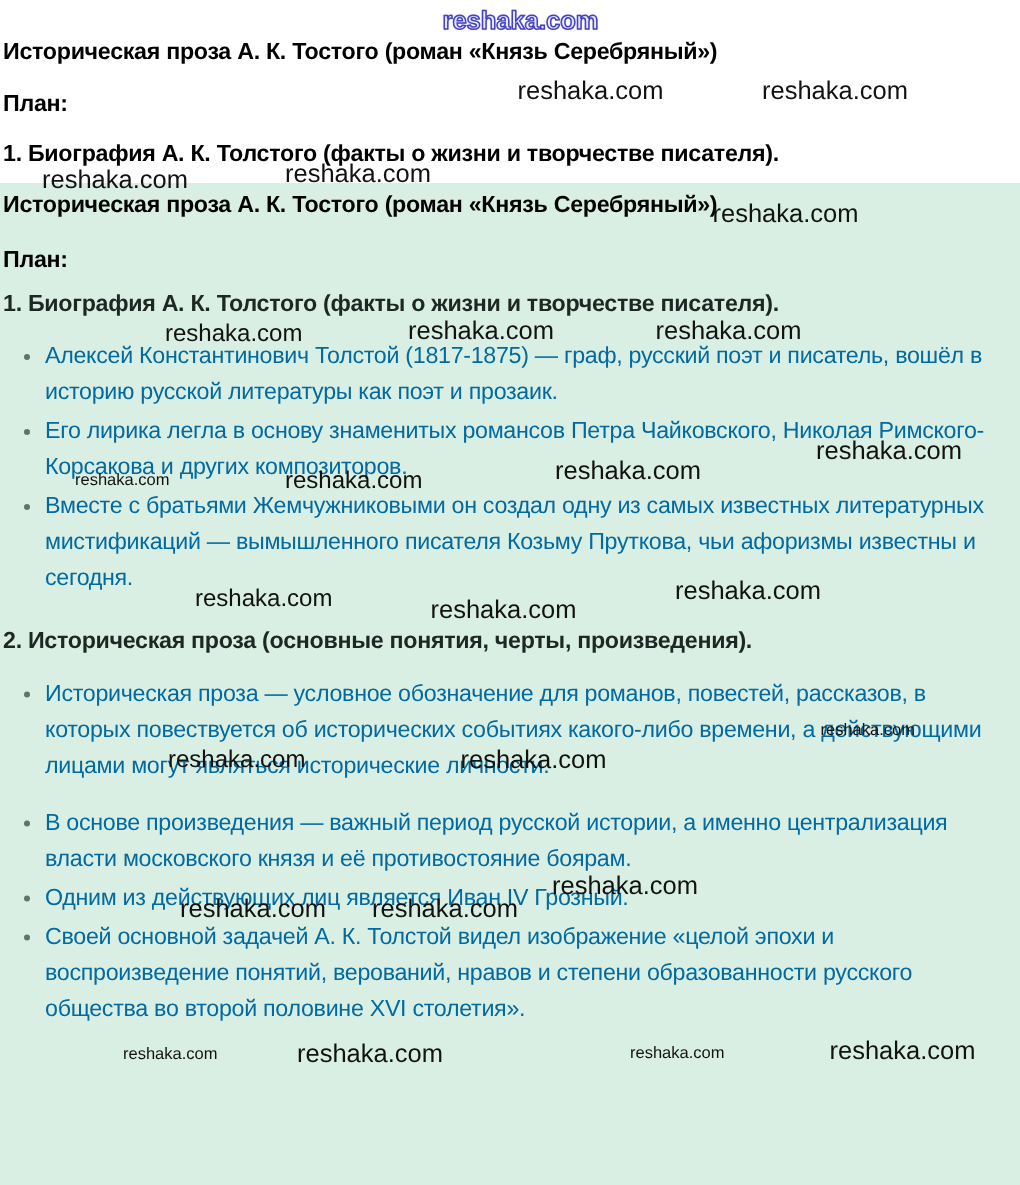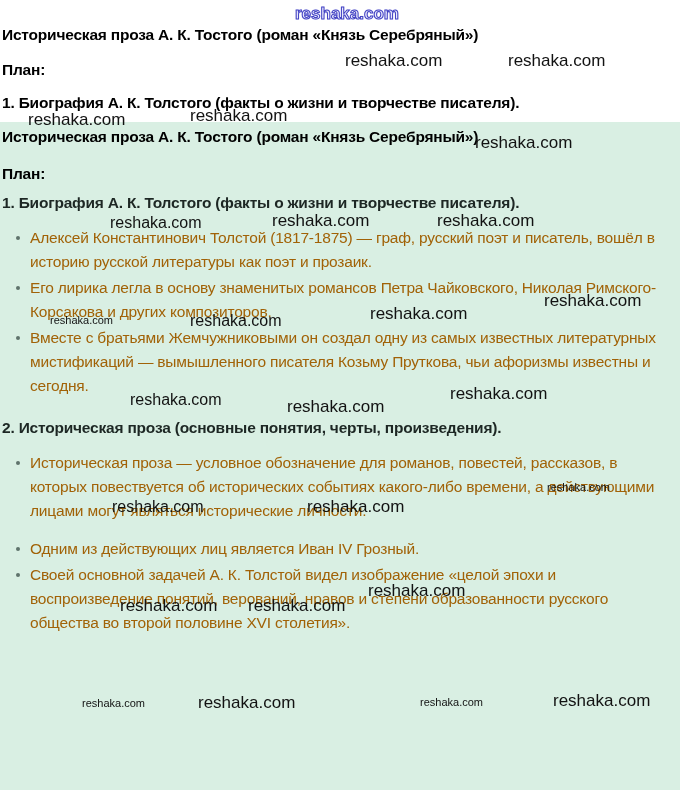--- a/index.html
+++ b/index.html
@@ -24,21 +24,21 @@
   }
   .sheet .plan { margin-top:19px; }
   .sec-h { margin:0; font-size:15.5px; font-weight:700; line-height:18px;
            letter-spacing:-0.2px; color:#1d2724; }
   #sec1 .sec-h { margin-top:11px; }
   #sec2 .sec-h { margin-top:21px; }
   #sec3 .sec-h { margin-top:5px; }
   ul.bullets { list-style:none; margin:14px 0 0 0; padding:0 6px 0 28px; }
   ul.bullets li {
     position:relative; font-size:15.5px; line-height:24px;
-    letter-spacing:-0.2px; color:#a16207;
+    letter-spacing:-0.2px; color:#0369a1;
   }
   ul.bullets li + li { margin-top:2px; }
   ul.bullets li::before {
     content:""; position:absolute; left:-14px; top:10px;
     width:4px; height:4px; border-radius:50%; background:#5f736c;
   }
   
   .wm {
     position:absolute; white-space:nowrap; font-size:17px;
     color:#121212; z-index:5; pointer-events:none;
@@ -103,19 +103,20 @@
 
     <div id="sec2">
       <p class="sec-h">2. Историческая проза (основные понятия, черты, произведения).</p>
       <ul class="bullets">
         <li>Историческая проза — условное обозначение для романов, повестей, рассказов, в которых повествуется об исторических событиях какого-либо времени, а действующими лицами могут являться исторические личности.</li>
       </ul>
     </div>
 
     <div id="sec3">
       <ul class="bullets">
+        <li>В основе произведения — важный период русской истории, а именно централизация власти московского князя и её противостояние боярам.</li>
         <li>Одним из действующих лиц является Иван IV Грозный.</li>
         <li>Своей основной задачей А. К. Толстой видел изображение «целой эпохи и воспроизведение понятий, верований, нравов и степени образованности русского общества во второй половине XVI столетия».</li>
       </ul>
     </div>
   </div>
 
 </div>
 
 </body></html>

